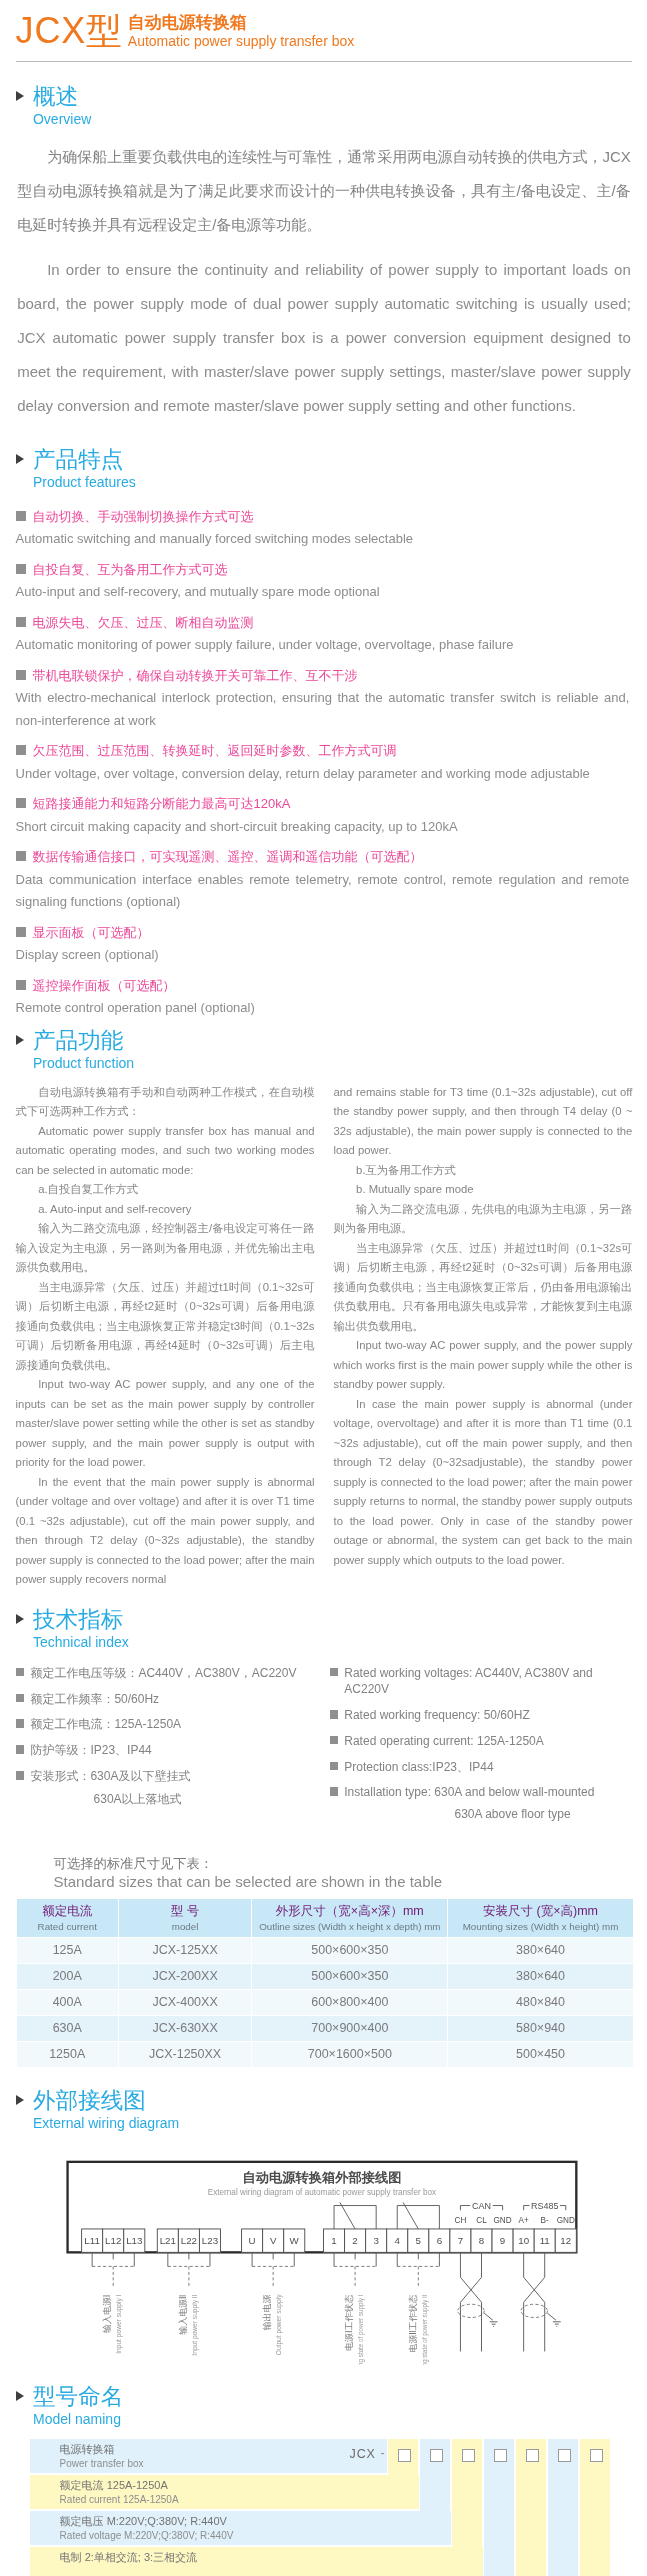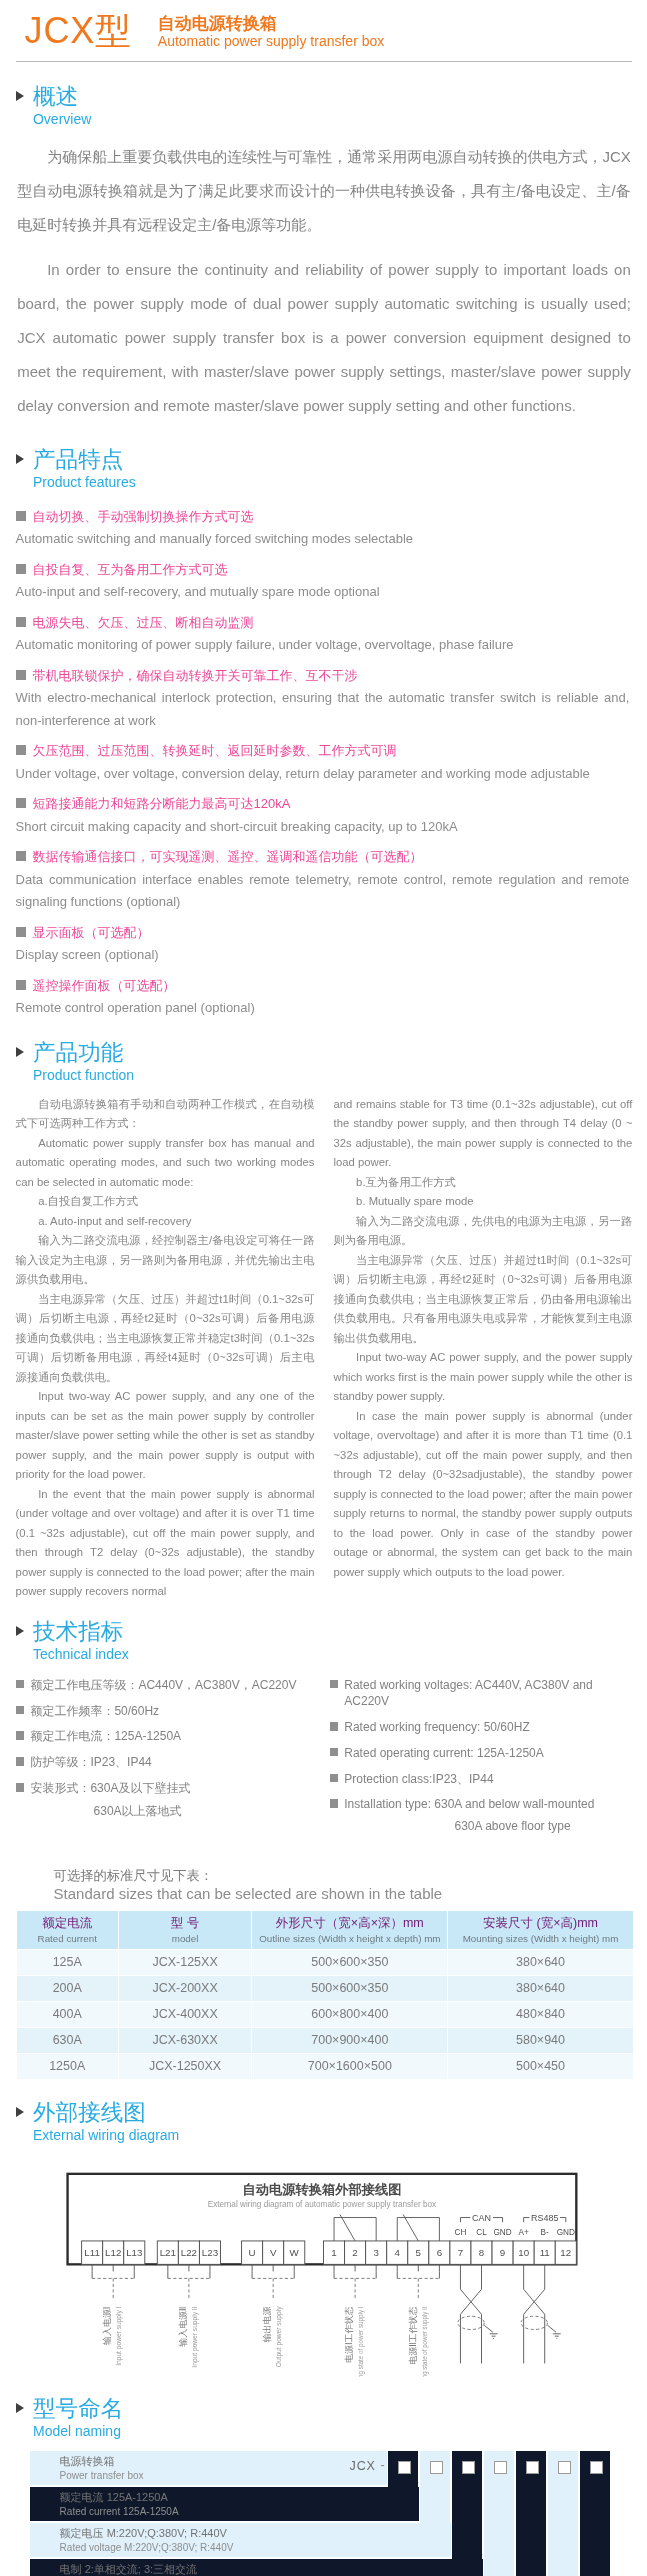--- a/index.html
+++ b/index.html
@@ -1,19 +1,19 @@
 <!DOCTYPE html>
 <html style="font-size:12.5px"><head>
 <meta charset="utf-8">
 <style>
   html,body{margin:0;padding:0;background:#fff;}
   body{width:648px;height:2576px;overflow:hidden;font-family:"Liberation Sans","DejaVu Sans",sans-serif;}
   .page{padding:0 15.6px;}
   
-  .hdr{display:flex;align-items:flex-end;gap:26px;padding-top:11px;margin-left:9px;}
+  .hdr{display:flex;align-items:flex-start;gap:5px;padding-top:11px;}
   .brand{color:#f0791f;font-size:36px;line-height:39px;letter-spacing:0.8px;}
   .brand-sub{color:#f0791f;padding-top:2.3px;}
   .brand-sub .cn{font-size:17px;font-weight:bold;line-height:19.5px;}
   .brand-sub .en{font-size:14px;line-height:17px;}
   .rule{height:0.8px;background:#b9b9b9;margin-top:11px;}
   
   .sec-head{display:flex;gap:9.4px;}
   .tri{width:0;height:0;border-left:8.6px solid #3f3f3f;border-top:5.5px solid transparent;border-bottom:5.5px solid transparent;margin-top:7px;flex:none;}
   .sec-cn{color:#29abe2;font-size:22.6px;line-height:26px;}
   .sec-en{color:#29abe2;font-size:14px;line-height:19.5px;}
@@ -22,21 +22,21 @@
   .para{font-size:15px;line-height:34px;color:#848484;text-align:justify;text-indent:2em;margin:11px 1.6px 0 1.6px;}
   .para.en{color:#8c8c8c;}
   
   .sec-features{margin-top:23.4px;}
   .feat-list{margin-top:12.5px;}
   .feat{margin-bottom:7px;}
   .feat-cn{display:flex;font-size:13px;color:#ec4899;line-height:23.4px;}
   .sq{width:10px;height:10px;background:#8f8f8f;margin:6.2px 7px 0 0;flex:none;}
   .feat-en{font-size:13px;color:#8d8d8d;line-height:22.6px;margin-left:0;text-align:justify;padding-right:3.1px;}
   
-  .sec-function{margin-top:20px;}
+  .sec-function{margin-top:8px;}
   .cols{display:flex;gap:19px;margin-top:9.4px;}
   .col{width:299px;}
   .col p{font-size:11.3px;line-height:19.5px;color:#868686;text-align:justify;text-indent:2em;margin:0;}
   .col p.noind{text-indent:0;}
   
   .sec-technical{margin-top:17px;}
   .tech-cols{display:flex;gap:11px;margin-top:12.5px;}
   .tech-col{width:303px;}
   .ti{display:flex;font-size:12px;color:#828282;line-height:16.4px;margin-bottom:9.4px;}
   .sq2{width:8.6px;height:8.6px;background:#8f8f8f;margin:3.1px 6.2px 0 0;flex:none;}
@@ -70,21 +70,21 @@
   .glbl-cn{font-size:11.5px;fill:#777;}
   .glbl-en{font-size:8.5px;fill:#9a9a9a;}
   
   .sec-naming{margin-top:19px;}
   .naming-grid{position:relative;width:617px;height:286px;margin:9.4px 0 0 14px;}
   .nrow{position:absolute;left:0;height:34px;padding:3.1px 0 0 30px;box-sizing:border-box;z-index:0;}
   .nrow .cn{font-size:11px;color:#737373;line-height:15px;}
   .nrow .en{font-size:10px;color:#8e8e8e;line-height:14px;}
   .nstrip{position:absolute;top:0;width:30px;z-index:1;}
   .bg-blue{background:#e0f1fb;}
-  .bg-gray{background:#0f172a;}
+  .bg-gray{background:#fef9c3;}
   .nprefix{position:absolute;left:307px;top:8.6px;width:39px;text-align:right;font-size:12.5px;letter-spacing:0.8px;color:#6b6b6b;z-index:2;}
   .ndash{position:absolute;left:351px;top:7px;font-size:12.5px;color:#888;z-index:2;}
   .nbox{position:absolute;top:10px;width:11px;height:11px;background:#fff;border:1.2px solid #9a9a9a;z-index:2;}
 </style>
 </head>
 <body>
 
 <div class="page">
 
   <div class="hdr">

